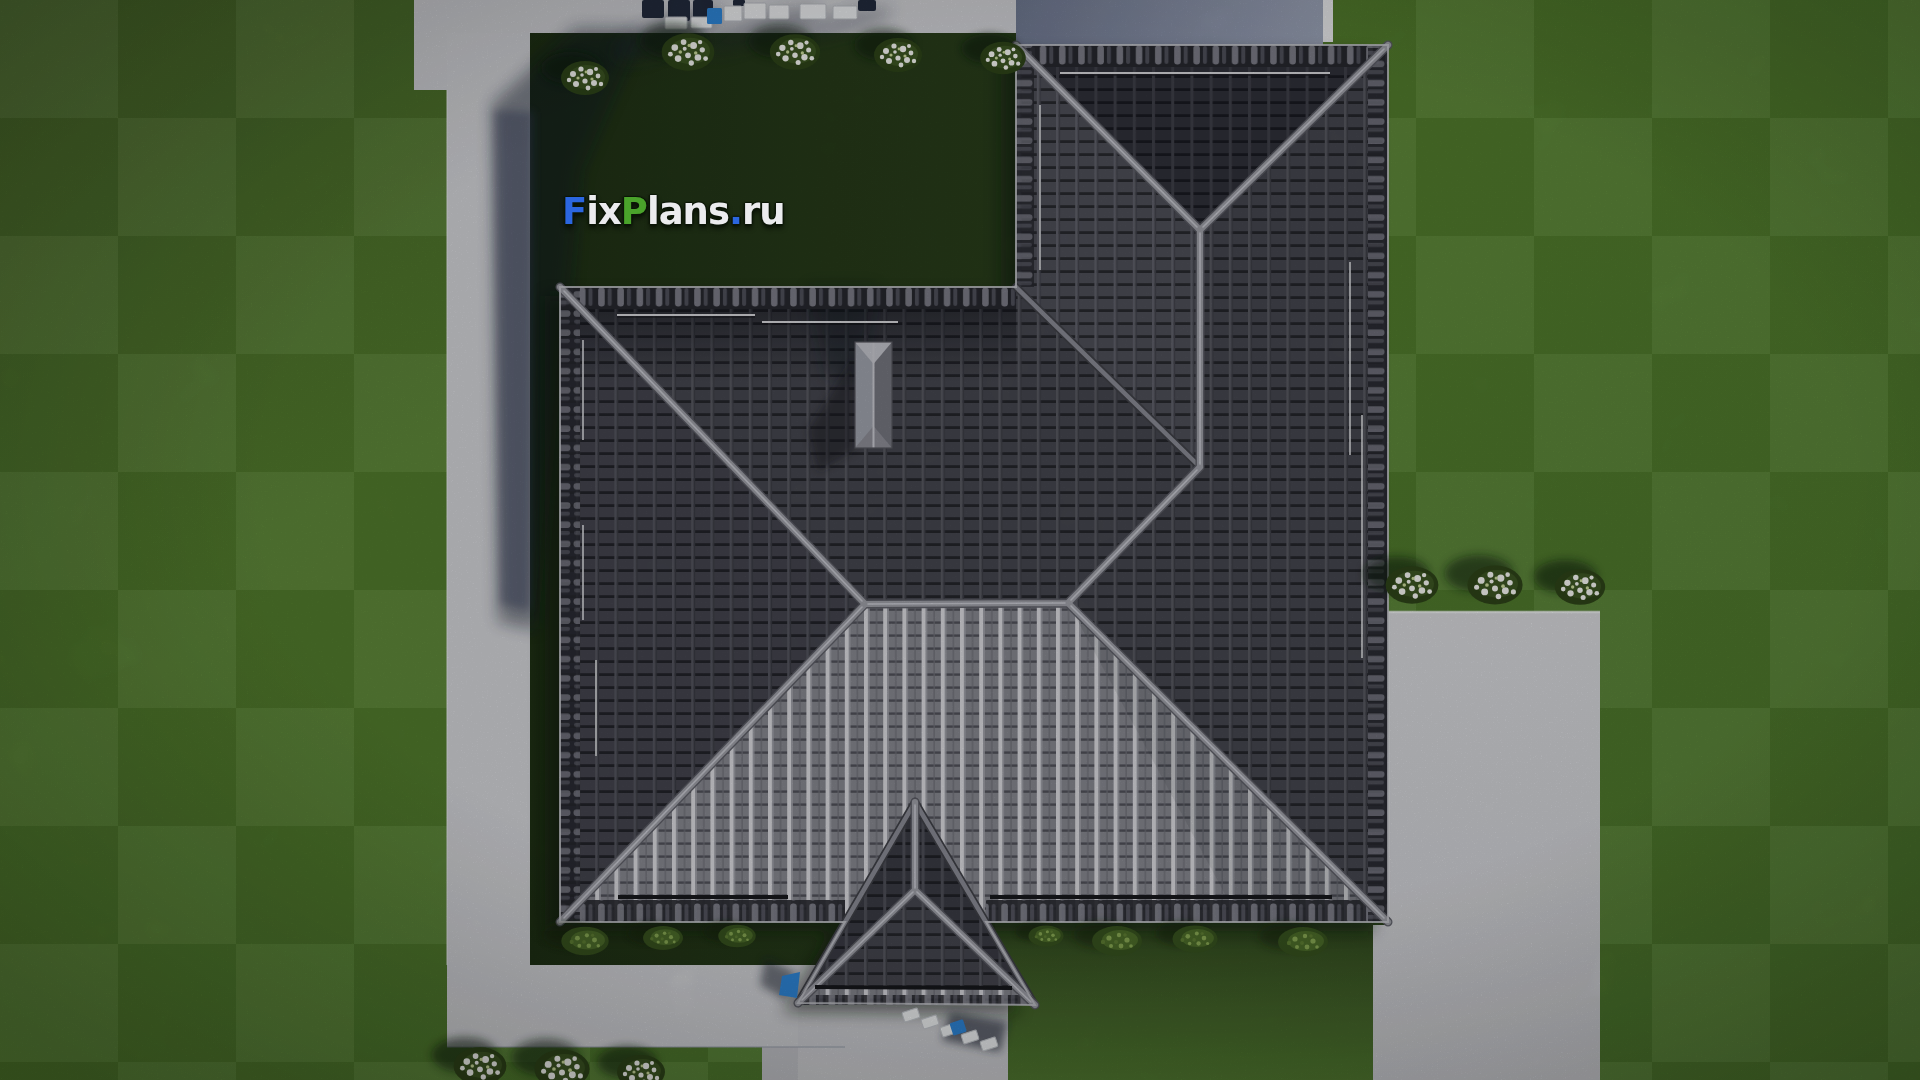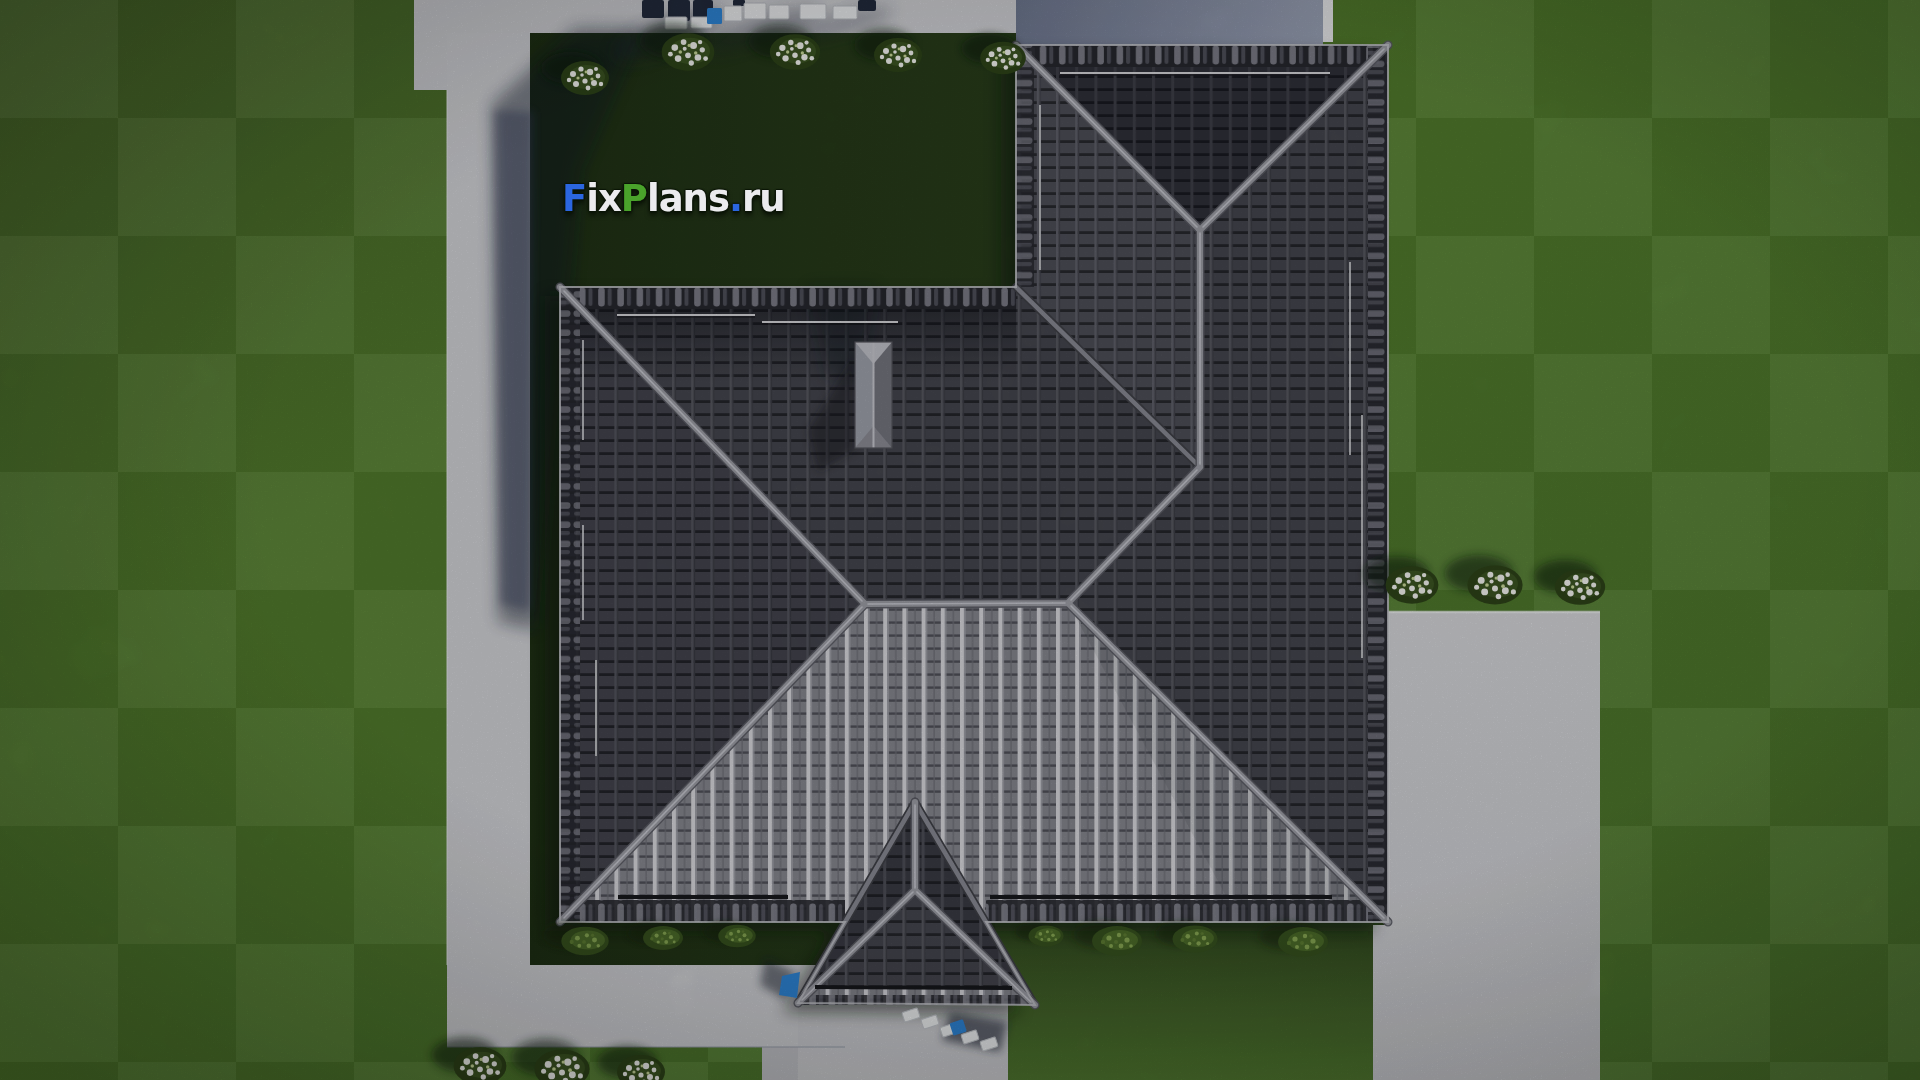--- a/index.html
+++ b/index.html
@@ -1,20 +1,20 @@
 <!DOCTYPE html>
 <html><head>
 <meta charset="utf-8">
 <style>
   html,body{margin:0;padding:0;background:#54802f;}
   #stage{position:relative;width:1920px;height:1080px;overflow:hidden;
          font-family:"DejaVu Sans","Liberation Sans",sans-serif;}
   #scene{position:absolute;left:0;top:0;}
   .watermark{
-    position:absolute;left:562px;top:180px;
+    position:absolute;left:562px;top:193px;
     font-size:37px;font-weight:800;letter-spacing:-1px;line-height:1;
     text-shadow:1.5px 0 1px #0c1608,-1.5px 0 1px #0c1608,0 1.5px 1px #0c1608,
                 0 -1.5px 1px #0c1608,0 4px 5px rgba(4,8,3,.75);
     user-select:none;white-space:nowrap;
   }
   .ridge-under{fill:none;stroke:#5b5c64;stroke-width:9;stroke-linecap:round;opacity:.95;}
   .ridge-main{fill:none;stroke:#9c9da5;stroke-width:6.2;stroke-linecap:round;}
   .ridge-hi{fill:none;stroke:#c9cad1;stroke-width:1.6;stroke-linecap:round;opacity:.9;}
   .valley-under{fill:none;stroke:#3f4047;stroke-width:8;stroke-linecap:round;}
   .valley-main{fill:none;stroke:#888992;stroke-width:4.5;stroke-linecap:round;}

